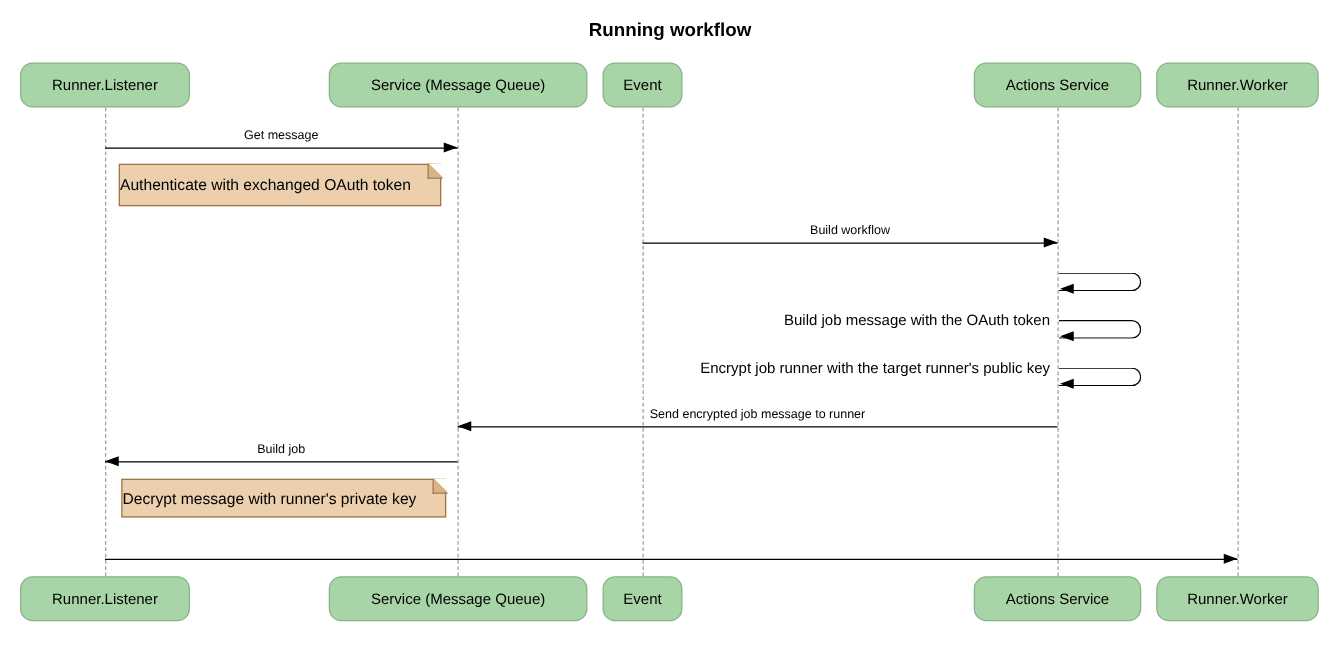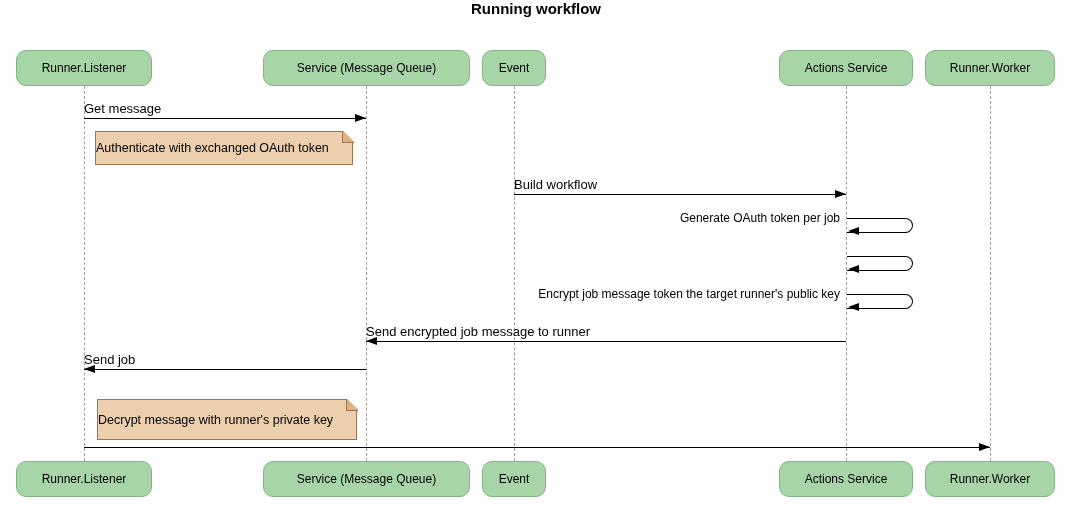--- a/index.html
+++ b/index.html
@@ -12,35 +12,35 @@
     --arrow-color:#000000;
     --text-color:#000000;
     --bg:#ffffff;
   }
   html,body{margin:0;padding:0;background:var(--bg);}
   body{font-family:"Liberation Sans","DejaVu Sans",sans-serif;color:var(--text-color);}
   .diagram{
     position:relative;width:1072px;height:523px;background:var(--bg);overflow:hidden;
   }
   .title{
-    position:absolute;left:0;right:0;top:0;text-align:center;
+    position:absolute;left:0;right:0;top:16px;text-align:center;
     font-size:15px;font-weight:bold;
   }
   .lifeline{
     position:absolute;width:0;border-left:1px dashed var(--lifeline-color);
     top:86px;height:375px;
   }
   .participant{
     position:absolute;height:36px;border-radius:10px;
     background:var(--participant-fill);border:1px solid var(--participant-border);
     display:flex;align-items:center;justify-content:center;
     font-size:12px;box-sizing:border-box;
   }
   .msg-label{
-    position:absolute;height:15px;line-height:15px;font-size:13px;text-align:left;
+    position:absolute;height:15px;line-height:15px;font-size:10px;text-align:center;
     white-space:nowrap;
   }
   .msg-line{
     position:absolute;height:0;border-top:1.5px solid var(--arrow-color);
   }
   .arrow-right{
     position:absolute;width:0;height:0;
     border-top:4.5px solid transparent;border-bottom:4.5px solid transparent;
     border-left:11px solid var(--arrow-color);
   }
@@ -95,40 +95,40 @@
 
   <div class="note" style="left:95px;top:131px;width:258px;height:34px">
     <span>Authenticate with exchanged OAuth token</span>
     <div class="note-fold"></div>
   </div>
 
   <div class="msg-label" style="left:514px;top:177px;width:332px">Build workflow</div>
   <div class="msg-line" style="left:514px;top:194px;width:332px"></div>
   <div class="arrow-right" style="left:835px;top:190px"></div>
 
-  <div class="self-label" style="right:232px;top:210px">Generate OAuth token per job</div>
   <div class="self-loop" style="left:847px;top:218px"></div>
   <div class="arrow-left" style="left:848px;top:227px"></div>
 
+  <div class="self-label" style="right:232px;top:248px">Build job message with the OAuth token</div>
   <div class="self-loop" style="left:847px;top:256px"></div>
   <div class="arrow-left" style="left:848px;top:265px"></div>
 
-  <div class="self-label" style="right:232px;top:286px">Encrypt job message token the target runner's public key</div>
+  <div class="self-label" style="right:232px;top:286px">Encrypt job runner with the target runner's public key</div>
   <div class="self-loop" style="left:847px;top:294px"></div>
   <div class="arrow-left" style="left:848px;top:303px"></div>
 
   <div class="msg-label" style="left:366px;top:324px;width:480px">Send encrypted job message to runner</div>
   <div class="msg-line" style="left:366px;top:341px;width:480px"></div>
   <div class="arrow-left" style="left:366px;top:337px"></div>
 
-  <div class="msg-label" style="left:84px;top:352px;width:282px">Send job</div>
+  <div class="msg-label" style="left:84px;top:352px;width:282px">Build job</div>
   <div class="msg-line" style="left:84px;top:369px;width:282px"></div>
   <div class="arrow-left" style="left:84px;top:365px"></div>
 
-  <div class="note" style="left:97px;top:399px;width:260px;height:41px">
+  <div class="note" style="left:97px;top:383px;width:260px;height:31px">
     <span>Decrypt message with runner's private key</span>
     <div class="note-fold"></div>
   </div>
 
   <div class="msg-line" style="left:84px;top:447px;width:906px"></div>
   <div class="arrow-right" style="left:979px;top:443px"></div>
 
   <div class="participant" style="left:16px;top:461px;width:136px">Runner.Listener</div>
   <div class="participant" style="left:263px;top:461px;width:207px">Service (Message Queue)</div>
   <div class="participant" style="left:482px;top:461px;width:64px">Event</div>

